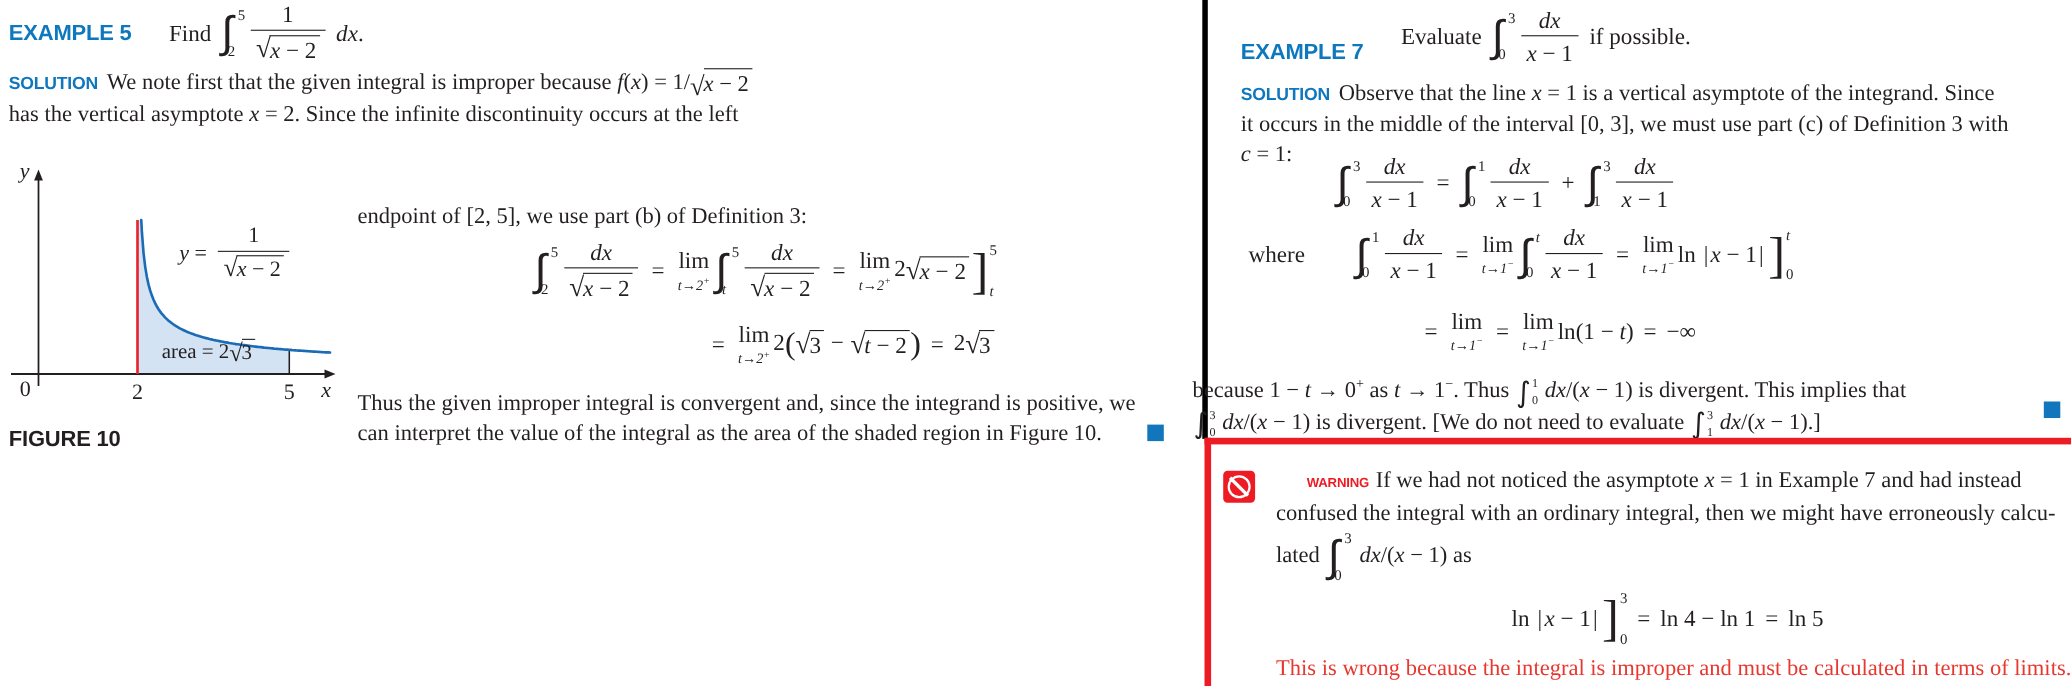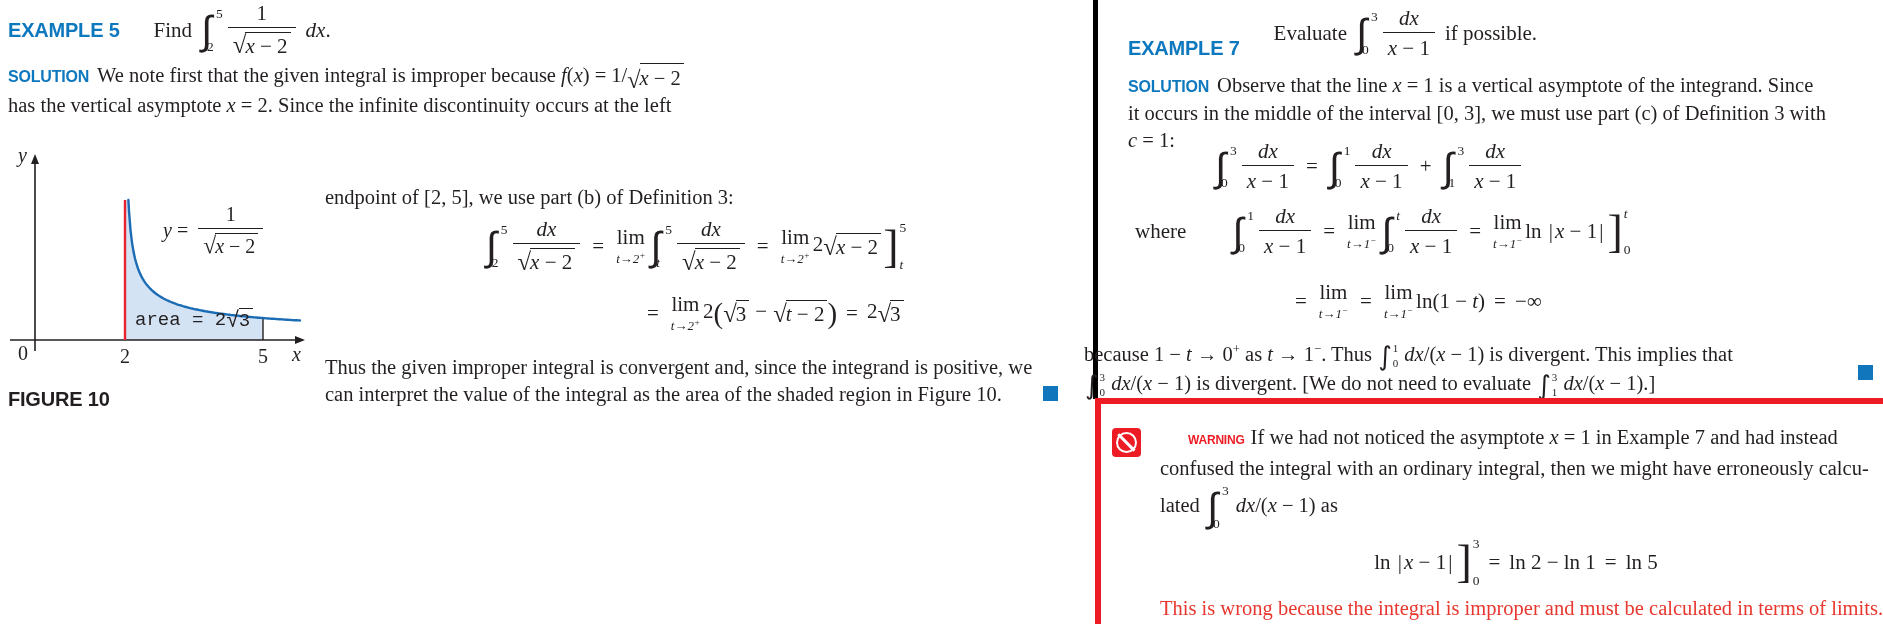--- a/index.html
+++ b/index.html
@@ -140,21 +140,21 @@
   <div class="fig-lab" style="left:131px; top:56px;">
       <span class="w"><i>y</i> =</span>
       <span class="frac">
         <span class="fn">1</span>
         <span class="fd"><span class="sqrt">
             <span class="rs">√</span>
             <span class="rt"><i>x</i> − 2</span>
           </span></span>
       </span>
     </div>
-  <div class="fig-lab" style="left:127px; top:160px; font-size:19px;font-family:Liberation Mono, monospace;">area = 2<span class="sqrt">
+  <div class="fig-lab" style="left:139px; top:160px; font-size:19px;">area = 2<span class="sqrt">
         <span class="rs">√</span>
         <span class="rt">3</span>
       </span></div>
 </div>
 <div class="abs figcap" style="left:8px; top:388px;">FIGURE 10</div>
 
 <p class="abs para" style="left:325px; top:184px;">endpoint of [2, 5], we use part (b) of Definition 3:</p>
 
 <div class="abs dmath center" style="left:330px; top:218px; width:730px;">
     <span class="int">
@@ -396,18 +396,18 @@
 <div class="abs dmath center" style="left:1160px; top:536px; width:712px;">
     <span class="mrow">ln <span class="ab">|</span><i>x</i> − 1<span class="ab">|</span></span>
     <span class="evb">
       <span class="bk">]</span>
       <span class="bb">
         <span class="bu">3</span>
         <span class="bl">0</span>
       </span>
     </span>
     <span class="rel">=</span>
-    <span class="mrow">ln 2 − ln 1</span>
+    <span class="mrow">ln 4 − ln 1</span>
     <span class="rel">=</span>
     <span class="mrow">ln 5</span>
   </div>
 
 <p class="abs para" id="warn-note" style="left:1160px; top:595px; width:724px;">This is wrong because the integral is improper and must be calculated in terms of limits.</p>
 
 </body></html>

